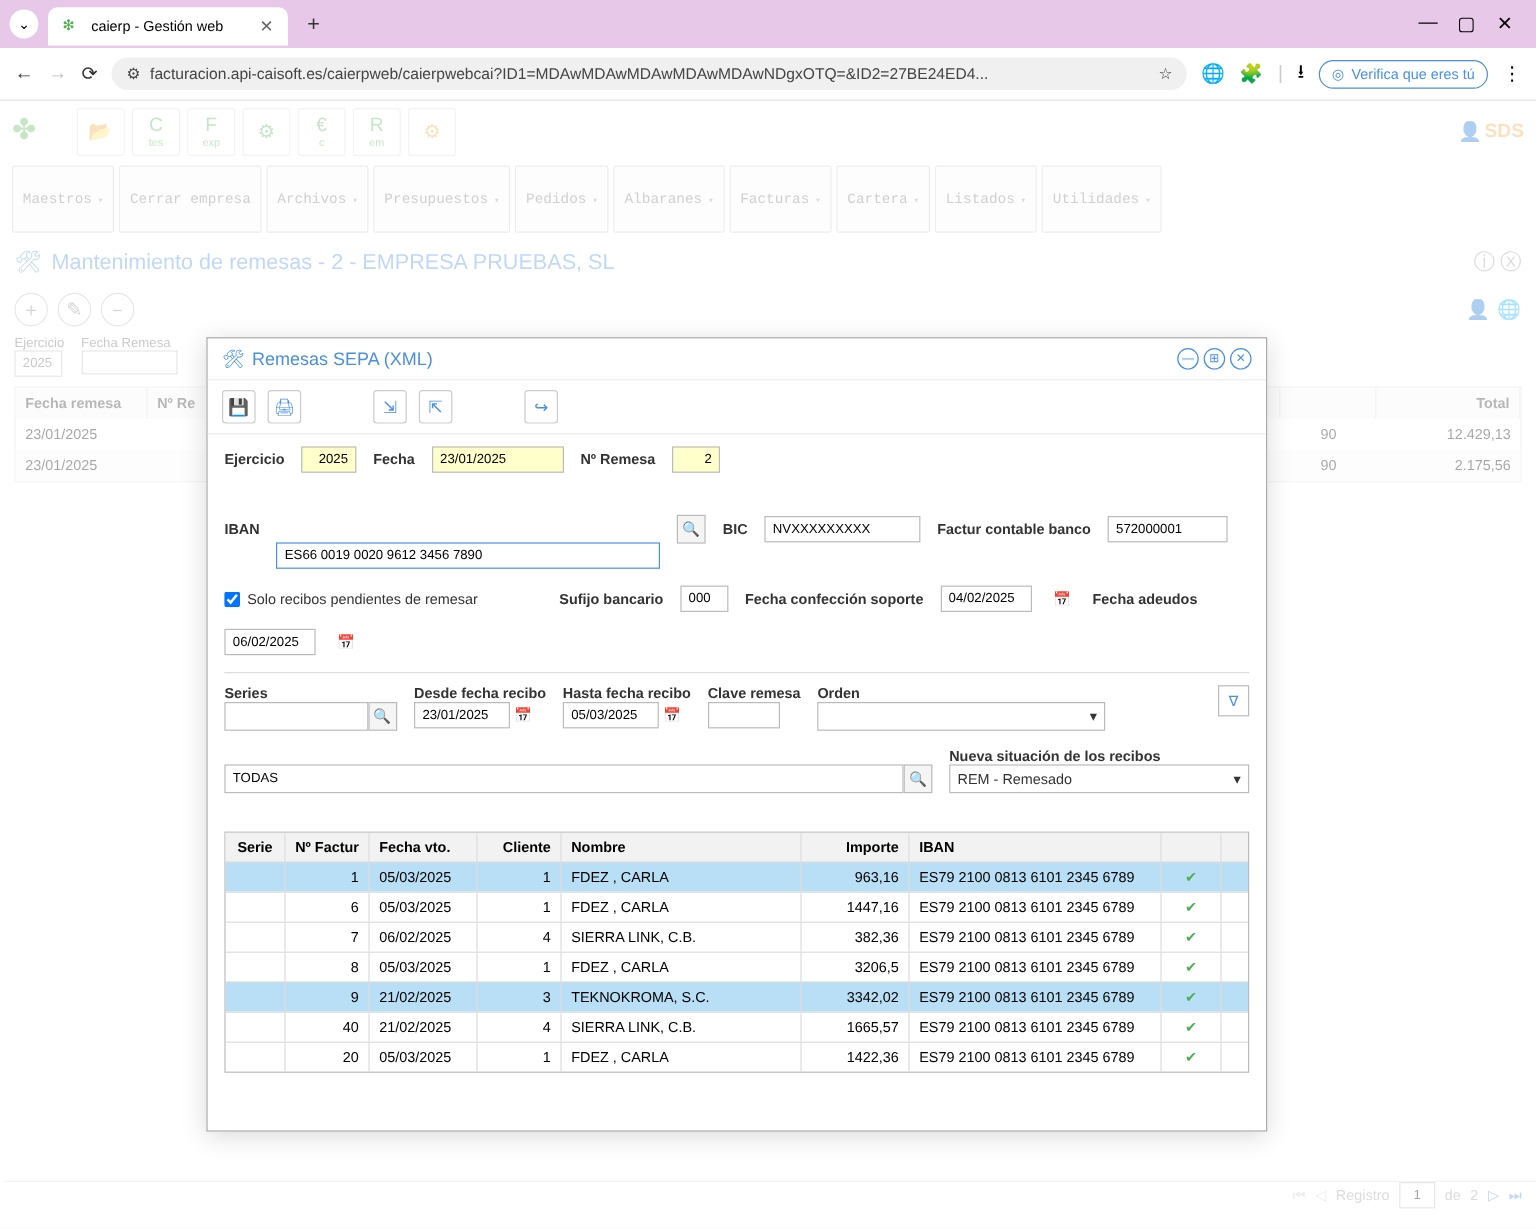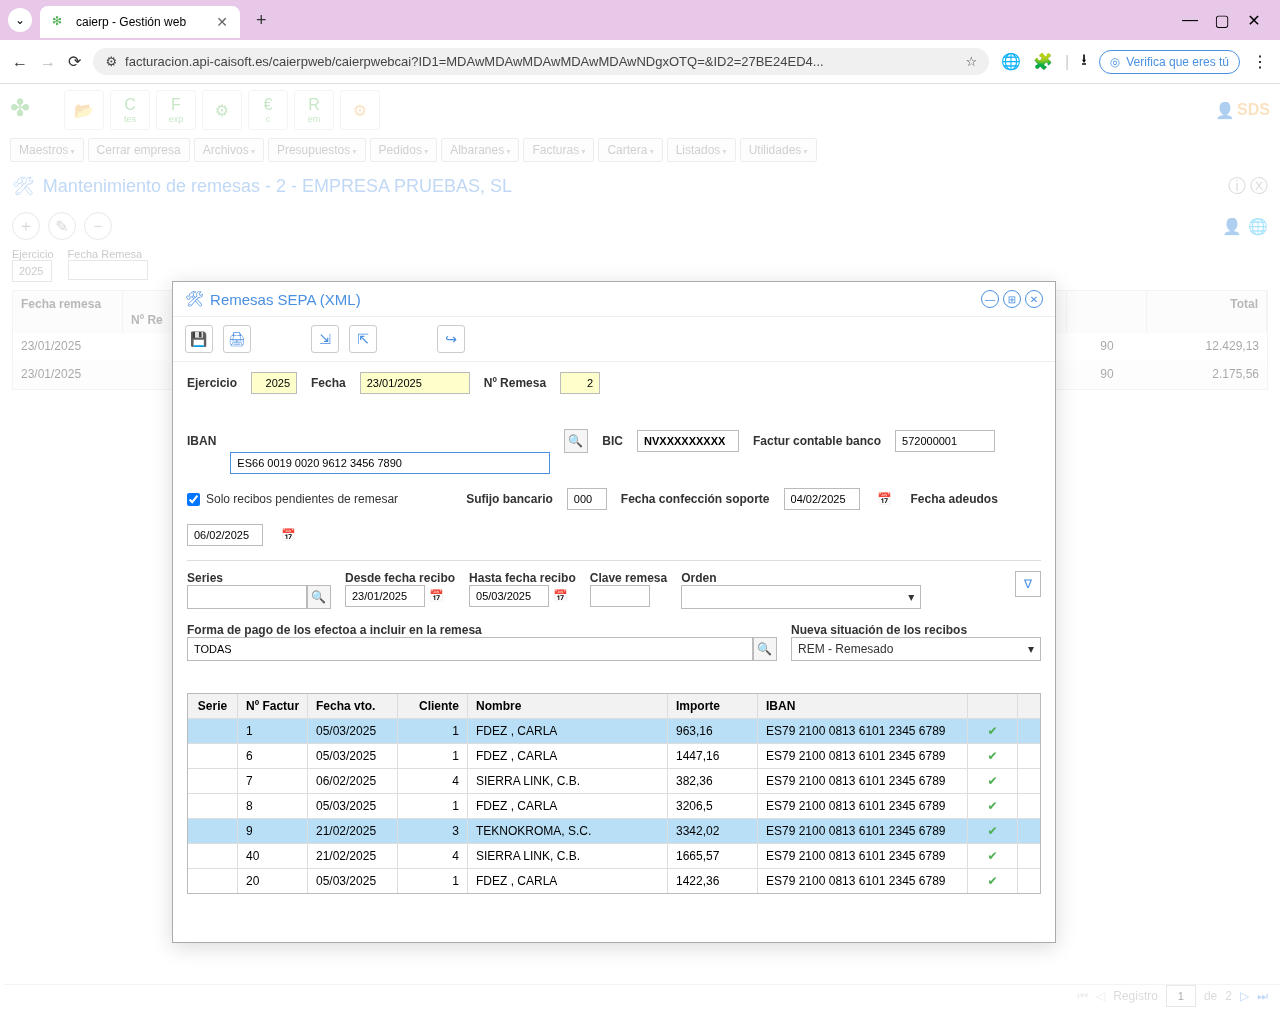--- a/index.html
+++ b/index.html
@@ -28,40 +28,40 @@
 .app-overlay { position: absolute; inset: 0; background: rgba(255,255,255,0.65); }
 
 .app-toolbar { display: flex; align-items: center; padding: 6px 10px; gap: 6px; }
 .app-logo { width: 48px; height: 32px; color: #5cb85c; font-size: 24px; }
 .tool-btn { width: 40px; height: 40px; border: 1px solid #ddd; border-radius: 3px; display: flex; flex-direction: column; align-items: center; justify-content: center; font-size: 16px; color: #5cb85c; cursor: pointer; background: #fff; }
 .tool-btn.orange { color: #f0ad4e; }
 .tool-btn .sub { font-size: 9px; }
 .sds-badge { margin-left: auto; color: #f0ad4e; font-weight: bold; font-size: 16px; display: flex; align-items: center; gap: 2px; }
 
 .app-menu { display: flex; gap: 4px; padding: 2px 10px; font-size: 12px; color: #777; }
-.menu-item { padding: 4px 8px; border: 1px solid #ccc; border-radius: 2px; cursor: pointer; background: #fafafa; }
+.menu-item { padding: 20px 8px; border: 1px solid #ccc; border-radius: 2px; cursor: pointer; background: #fafafa; font-family: Liberation Mono, monospace; }
 .menu-item::after { content: " ▾"; font-size: 8px; color: #999; }
 .menu-item.noc::after { content: ""; }
 
 .page-title { display: flex; align-items: center; gap: 8px; padding: 10px 12px; color: #4a90e2; font-size: 18px; }
 .page-title-icons { margin-left: auto; display: flex; gap: 4px; color: #999; }
 
 .filter-bar { display: flex; align-items: center; gap: 8px; padding: 4px 12px; }
 .circ-btn { width: 28px; height: 28px; border: 1px solid #bbb; border-radius: 50%; display: flex; align-items: center; justify-content: center; font-size: 16px; color: #888; cursor: pointer; }
 
 .filter-labels { display: flex; gap: 14px; padding: 4px 12px; font-size: 11px; color: #666; }
 
 .bg-table { margin: 4px 12px; border: 1px solid #ddd; }
 .bg-table-header { display: flex; background: #f5f5f5; font-size: 12px; color: #333; font-weight: bold; }
 .bg-table-header > div { padding: 6px 8px; border-right: 1px solid #ddd; }
 .bg-table-row { display: flex; font-size: 12px; }
 .bg-table-row:nth-child(even) { background: #fafafa; }
 .bg-table-row > div { padding: 6px 8px; }
 .col-fecha { width: 110px; }
-.col-nrem { width: 80px; margin-top: 16px; }
+.col-nrem { width: 80px; }
 .col-spacer { flex: 1; }
 .col-num { width: 80px; text-align: center; }
 .col-total { width: 120px; text-align: right; }
 
 .bottom-bar { position: absolute; bottom: 0; left: 4px; right: 0; height: 40px; border-top: 1px solid #ddd; display: flex; align-items: flex-start; padding: 0 12px; gap: 10px; font-size: 12px; color: #999; }
 .bottom-bar .paging { display: flex; align-items: center; gap: 8px; }
 .paging-icon { color: #4a90e2; }
 .paging-icon.dim { color: #ccc; }
 
 
@@ -86,25 +86,25 @@
 .filter-funnel { width: 26px; height: 26px; border: 1px solid #bbb; display: flex; align-items: center; justify-content: center; color: #4a90e2; cursor: pointer; }
 
 .section-box { border-top: 1px solid #ddd; padding-top: 10px; margin-top: 4px; }
 
 .data-table { margin: 8px 14px 0; border: 1px solid #bbb; }
 .dt-head { display: flex; background: #f2f2f2; font-weight: bold; font-size: 12px; }
 .dt-head > div, .dt-row > div { padding: 5px 8px; border-right: 1px solid #ddd; overflow: hidden; white-space: nowrap; }
 .dt-row { display: flex; font-size: 12px; border-top: 1px solid #ddd; }
 .dt-row.sel { background: #b8dff5; }
 .c-serie { width: 50px; text-align: center; }
-.c-fact { width: 70px; }
+.c-fact { width: 70px; text-align: right; }
 .c-fvto { width: 90px; }
 .c-cli { width: 70px; text-align: right; }
 .c-nom { width: 200px; }
-.c-imp { width: 90px; }
+.c-imp { width: 90px; text-align: right; }
 .c-iban { width: 210px; }
 .c-chk { width: 50px; text-align: center; color: #4CAF50; }
 </style>
 </head>
 <body>
 
 <div class="browser-top">
   <div class="tab-chevron">⌄</div>
   <div class="browser-tab">
     <span class="tab-favicon">❇</span>
@@ -270,21 +270,21 @@
         <input class="form-input hl" style="width: 110px;" value="23/01/2025">
         <span class="form-label">Nº Remesa</span>
         <input class="form-input hl" style="width: 40px; text-align: right;" value="2">
       </div>
 
       <div class="form-row">
         <span class="form-label">IBAN</span>
         <input class="form-input blue-border" style="width: 320px;" value="ES66 0019 0020 9612 3456 7890">
         <div class="search-btn">🔍</div>
         <span class="form-label">BIC</span>
-        <input class="form-input" style="width: 102px; font-weight: bold;" value="NVXXXXXXXXX">
+        <input class="form-input" style="width: 130px;" value="NVXXXXXXXXX">
         <span class="form-label">Factur contable banco</span>
         <input class="form-input" style="width: 100px;" value="572000001">
       </div>
 
       <div class="form-row">
         <label class="checkbox-wrap">
           <input type="checkbox" checked="" style="">
           <span>Solo recibos pendientes de remesar</span>
         </label>
         <span style="width:40px"></span>
@@ -330,21 +330,20 @@
             <div class="select-box" style="width:240px">
                 <span></span>
                 <span>▾</span>
               </div>
           </div>
           <div class="filter-funnel">∇</div>
         </div>
 
         <div class="form-row" style="align-items:flex-end">
           <div style="flex:1">
-            <div class="form-label">Forma de pago de los efectoa a incluir en la remesa</div>
             <div style="display:flex">
               <input class="form-input" style="flex: 1 1 0%;" value="TODAS">
               <div class="search-btn">🔍</div>
             </div>
           </div>
           <div style="width:250px">
             <div class="form-label">Nueva situación de los recibos</div>
             <div class="select-box">
               <span>REM - Remesado</span>
               <span>▾</span>

